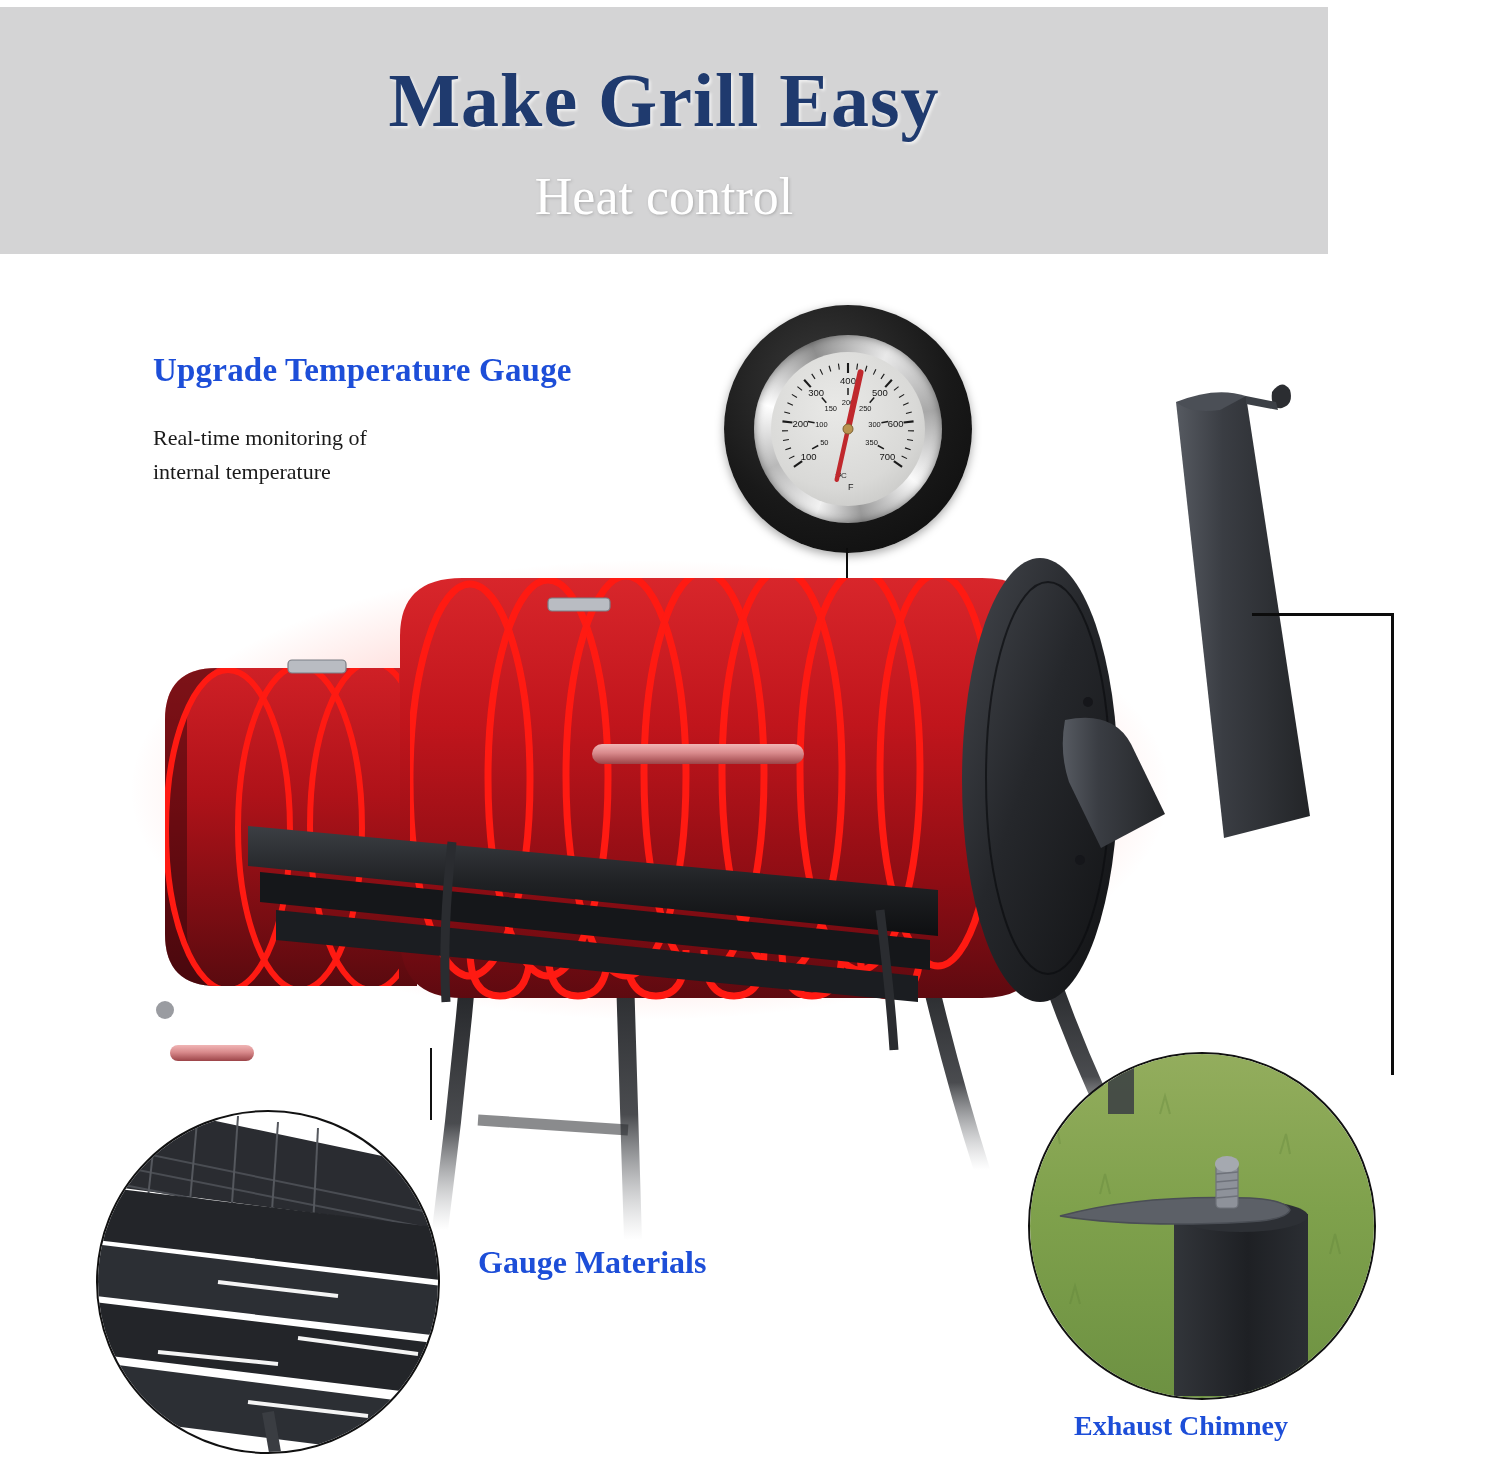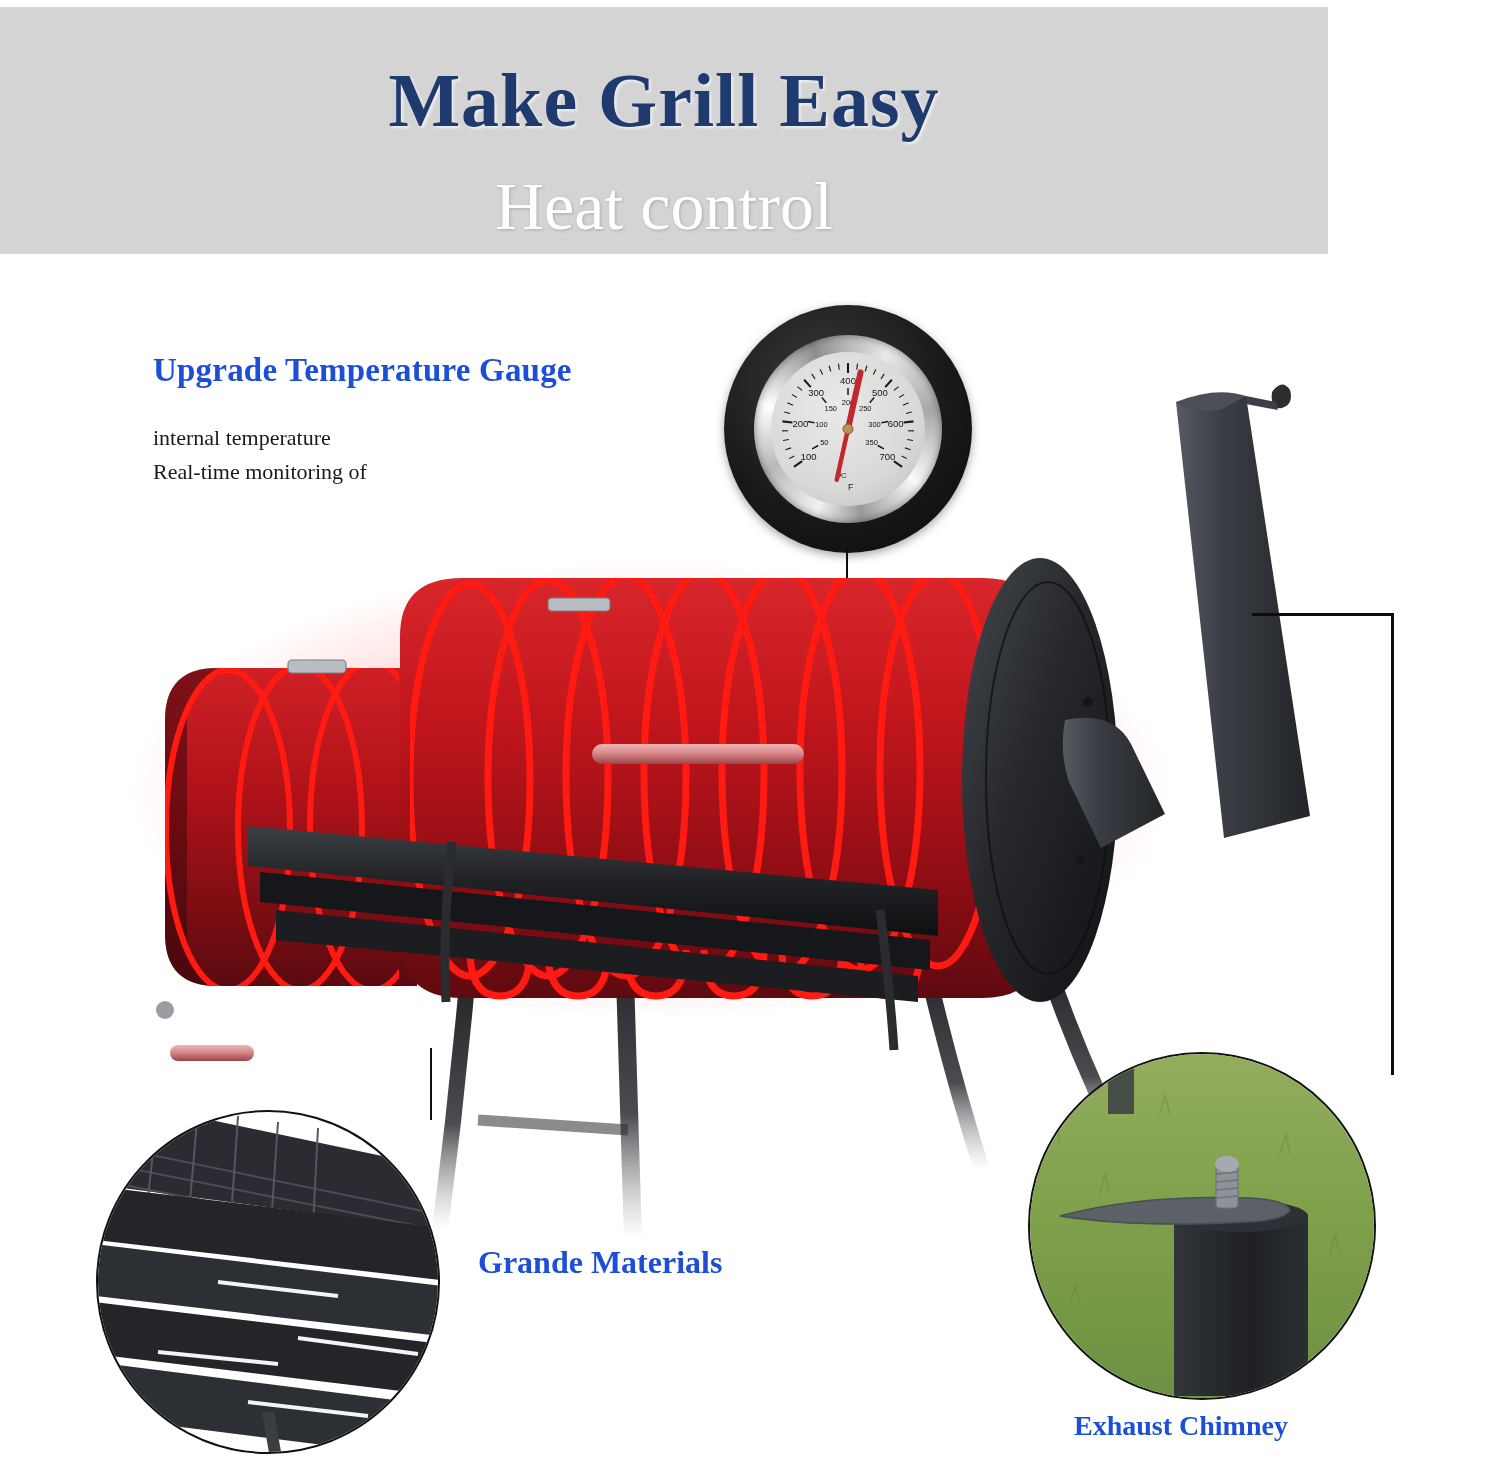--- a/index.html
+++ b/index.html
@@ -8,21 +8,21 @@
 
   
   .banner{position:absolute;left:0;top:7px;width:1328px;height:247px;
           background:#d4d4d5;}
   .banner-inner{position:absolute;left:0;top:0;width:100%;height:100%;}
   .title{position:absolute;left:0;top:50px;width:100%;text-align:center;
          font-size:76px;font-weight:bold;color:#1f3a6e;letter-spacing:1px;
          font-family:"Liberation Serif",serif;
          text-shadow:2px 2px 3px rgba(255,255,255,.65);}
   .subtitle{position:absolute;left:0;top:160px;width:100%;text-align:center;
-            font-size:68px;color:#ffffff;font-family:"Liberation Serif",serif;
+            font-size:52px;color:#ffffff;font-family:"Liberation Serif",serif;
             text-shadow:1px 1px 3px rgba(120,120,120,.45);}
 
   
   .callout-title{position:absolute;font-weight:bold;color:#1d4ed8;
                  font-family:"Liberation Serif",serif;}
   .callout-sub{position:absolute;color:#1a1a1a;font-family:"Liberation Serif",serif;}
 
   #gauge-title{left:153px;top:352px;font-size:33px;letter-spacing:.2px;}
   #gauge-sub{left:153px;top:421px;font-size:22px;line-height:34px;width:420px;}
 
@@ -71,22 +71,22 @@
 
 <div class="banner">
   <div class="banner-inner">
     <div class="title">Make Grill Easy</div>
     <div class="subtitle">Heat control</div>
   </div>
 </div>
 
 <div class="callout-title" id="gauge-title">Upgrade Temperature Gauge</div>
 <div class="callout-sub" id="gauge-sub">
+  <div>Real-time monitoring of</div>
   <div>internal temperature</div>
-  <div>Real-time monitoring of</div>
 </div>
 
 <div class="gauge-wrap">
   <div class="gauge-bezel"></div>
   <div class="gauge-ring"></div>
   <div class="gauge-face">
     <svg width="154" height="154" viewBox="0 0 154 154">
       <g id="f-ticks">
           <line x1="31.127485519816446" y1="109.12028043565857" x2="22.93596507692653" y2="114.85604479916903" stroke="#1a1a1a" stroke-width="2.1"></line>
           <line x1="23.38204158059525" y1="103.9279508120277" x2="18.020245738654772" y2="106.62074589323048" stroke="#1a1a1a" stroke-width="1.1"></line>
@@ -354,15 +354,15 @@
         <path d="M186 128 L208 126"></path>
       <path d="M186 136 L208 134"></path>
         <path d="M186 144 L208 142"></path>
     </g>
     <ellipse cx="197" cy="110" rx="12" ry="8" fill="#a5a9b0"></ellipse>
     <rect x="78" y="0" width="26" height="60" fill="#3a3d43" opacity=".85"></rect>
   </svg>
 </div>
 
 <div class="callout-title" id="net-title">
-  <div>Grande Materials</div>
+  <div>Gauge Materials</div>
 </div>
 <div class="callout-title" id="chimney-title">Exhaust Chimney</div>
 
 </body></html>

